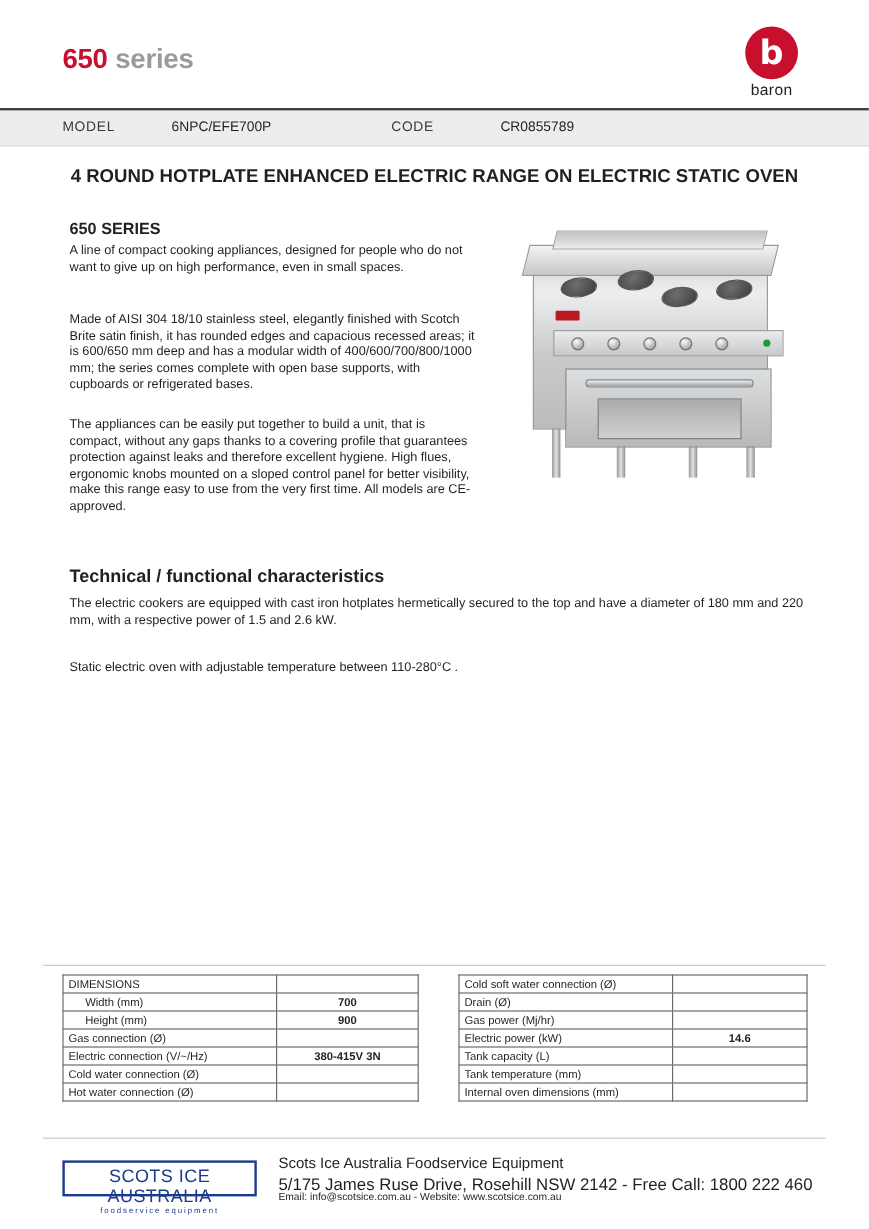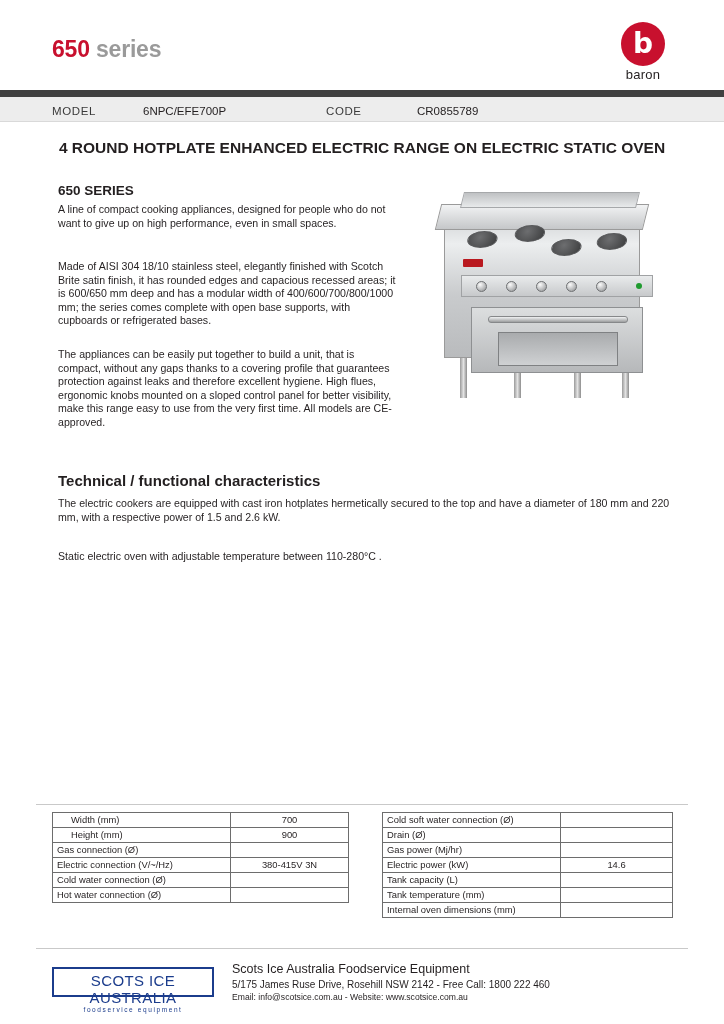--- a/index.html
+++ b/index.html
@@ -60,21 +60,21 @@
     margin-top: 1px;
     letter-spacing: 0.3px;
   }
 
   
   .modelbar {
     position: absolute;
     left: 0; top: 90px;
     width: 724px; height: 32px;
     background: #ededed;
-    border-top: 7px solid #404040;
+    border-top: 2px solid #404040;
     border-bottom: 1px solid #d9d9d9;
   }
   .modelbar span { position: absolute; top: 8px; font-size: 11.5px; }
   .mb-model-lbl { left: 52px; letter-spacing: 0.6px; color: #3a3a3a; }
   .mb-model-val { left: 143px; color: #231f20; }
   .mb-code-lbl  { left: 326px; letter-spacing: 0.6px; color: #3a3a3a; }
   .mb-code-val  { left: 417px; color: #231f20; }
 
   
   .product-title {
@@ -249,21 +249,21 @@
     font-size: 9.4px;
     color: #231f20;
   }
   .spec td {
     border: 1px solid #6d6d6d;
     height: 15px;
     padding: 0 4px;
     line-height: 14px;
   }
   .spec .lbl { width: 178px; }
-  .spec .val { width: 118px; text-align: center; }
+  .spec .val { width: 118px; text-align: center; font-weight: bold; }
   .spec .indent { padding-left: 18px; }
   .spec-left  { left: 52px; }
   .spec-right { left: 382px; }
   .spec-right .lbl { width: 178px; }
   .spec-right .val { width: 112px; margin-left: 21px; }
 
   
   .footer-logo {
     position: absolute;
     left: 52px; top: 967px;
@@ -276,21 +276,21 @@
     font-size: 15px; font-weight: normal;
     color: #1b3c8c; letter-spacing: 0.4px;
     margin-top: 3px;
   }
   .fl-2 {
     font-size: 6.5px; color: #1b3c8c;
     letter-spacing: 1.6px;
   }
   .footer-text { position: absolute; left: 232px; }
   .ft-1 { top: 962px; font-size: 12.5px; color: #231f20; }
-  .ft-2 { top: 979px; font-size: 10px; color: #231f20; text-align: center; }
+  .ft-2 { top: 979px; font-size: 14px; color: #231f20; text-align: center; }
   .ft-3 { top: 992px; font-size: 8.6px; color: #231f20; }
 </style>
 </head>
 <body>
 
 <div class="header">
   <div class="header-title">
     <span class="red">650</span><span class="grey"> series</span>
   </div>
   <div class="logo-wrap">
@@ -349,20 +349,24 @@
 <div class="tech-head">Technical / functional characteristics</div>
 <div class="tech-copy tech-1">The electric cookers are equipped with cast iron hotplates hermetically secured to the top and have a diameter of 180 mm and 220 mm, with a respective power of 1.5 and 2.6 kW.</div>
 <div class="tech-copy tech-2">Static electric oven with adjustable temperature between 110-280°C .</div>
 
 <div class="rule rule-top"></div>
 <div class="rule rule-bottom"></div>
 
 <table class="spec spec-left">
   <tbody id="spec-left-body">
       <tr>
+        <td class="lbl">DIMENSIONS</td>
+        <td class="val"></td>
+      </tr>
+      <tr>
         <td class="lbl indent">Width (mm)</td>
         <td class="val">700</td>
       </tr>
       <tr>
         <td class="lbl indent">Height (mm)</td>
         <td class="val">900</td>
       </tr>
       <tr>
         <td class="lbl">Gas connection (Ø)</td>
         <td class="val"></td>

